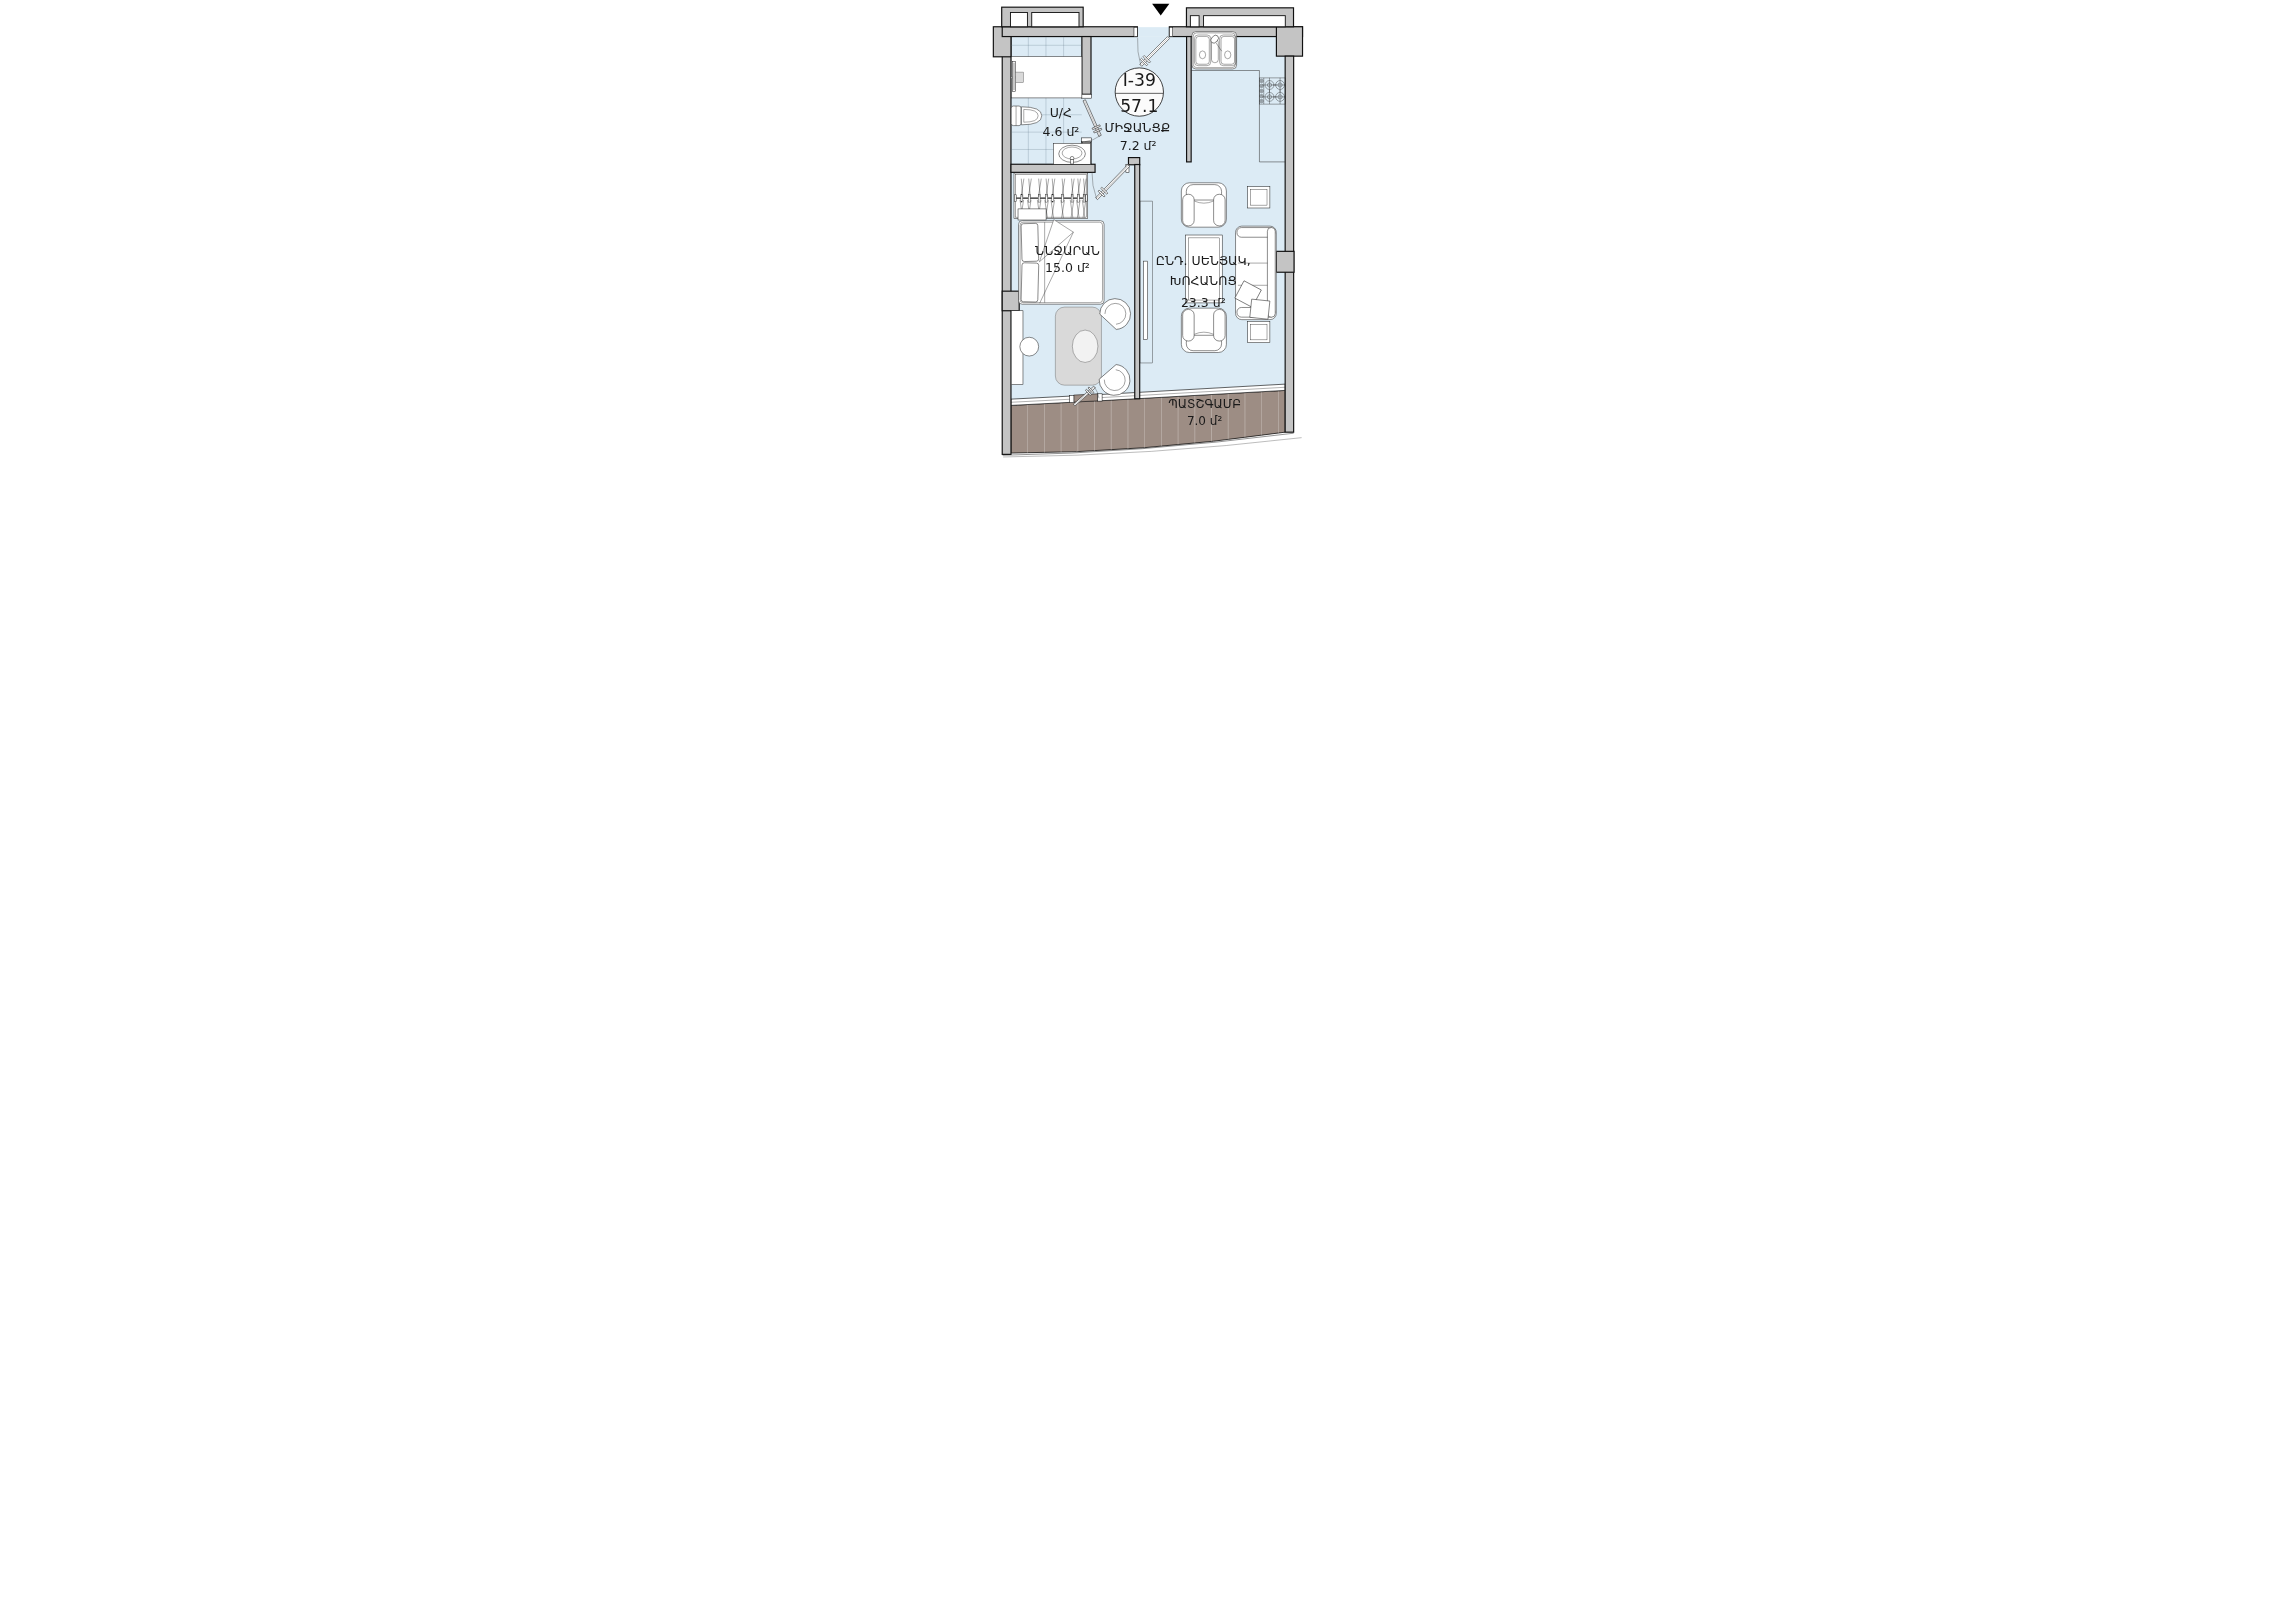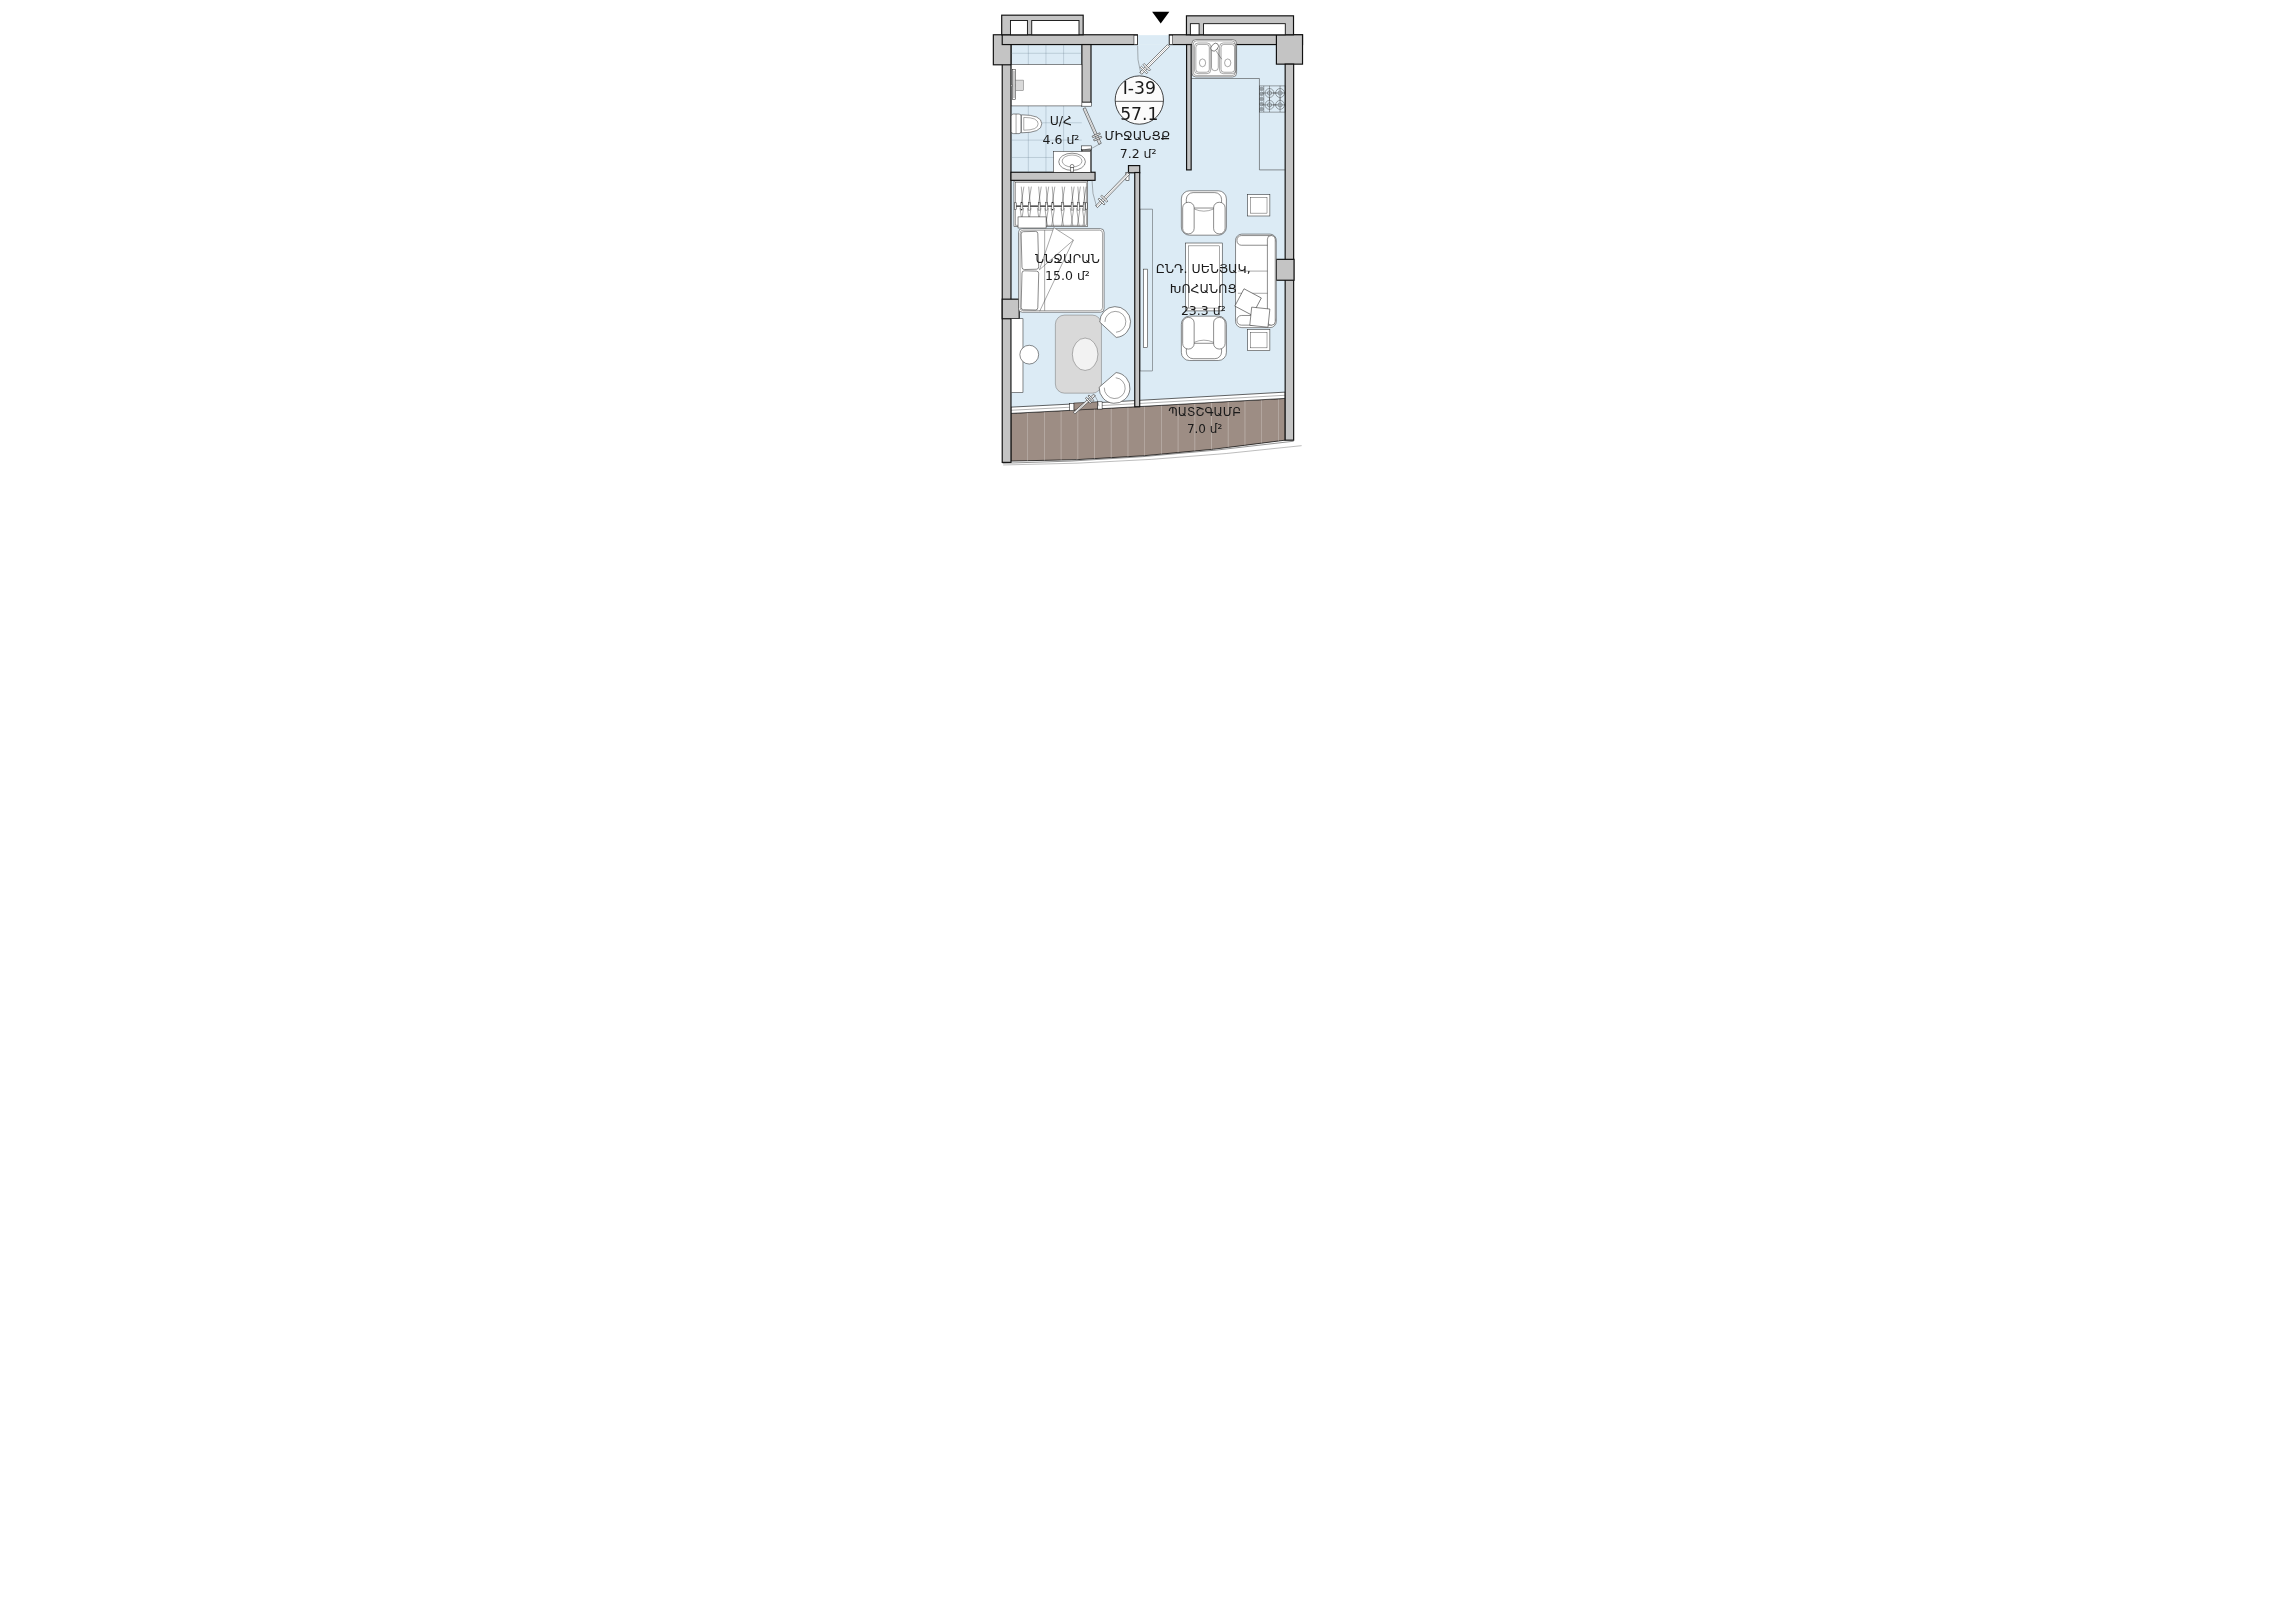--- a/index.html
+++ b/index.html
@@ -1,16 +1,16 @@
 <!DOCTYPE html>
 <html style="font-size:7.4px"><head>
 <meta charset="utf-8">
 <style>
   html,body{margin:0;padding:0;background:#ffffff;}
-  .stage{width:100%;max-width:648px;margin:8px auto;}
+  .stage{width:100%;max-width:648px;margin:0 auto;}
   svg{display:block;width:100%;height:auto;background:#ffffff;}
   text{font-family:"DejaVu Sans",sans-serif;fill:#1a1a1a;}
   .room-label{font-size:96px;}
   .balcony-label{font-size:92px;}
   .badge-text{font-size:132px;}
   .wall{fill:#c4c4c4;stroke:#111111;stroke-width:9;}
   .opening{fill:#ffffff;stroke:#111111;stroke-width:7;}
   .jamb{fill:#ffffff;stroke:#111111;stroke-width:4;}
   .furn{fill:#ffffff;stroke:#222222;stroke-width:4;}
   .thin{fill:none;stroke:#222222;stroke-width:3;}

